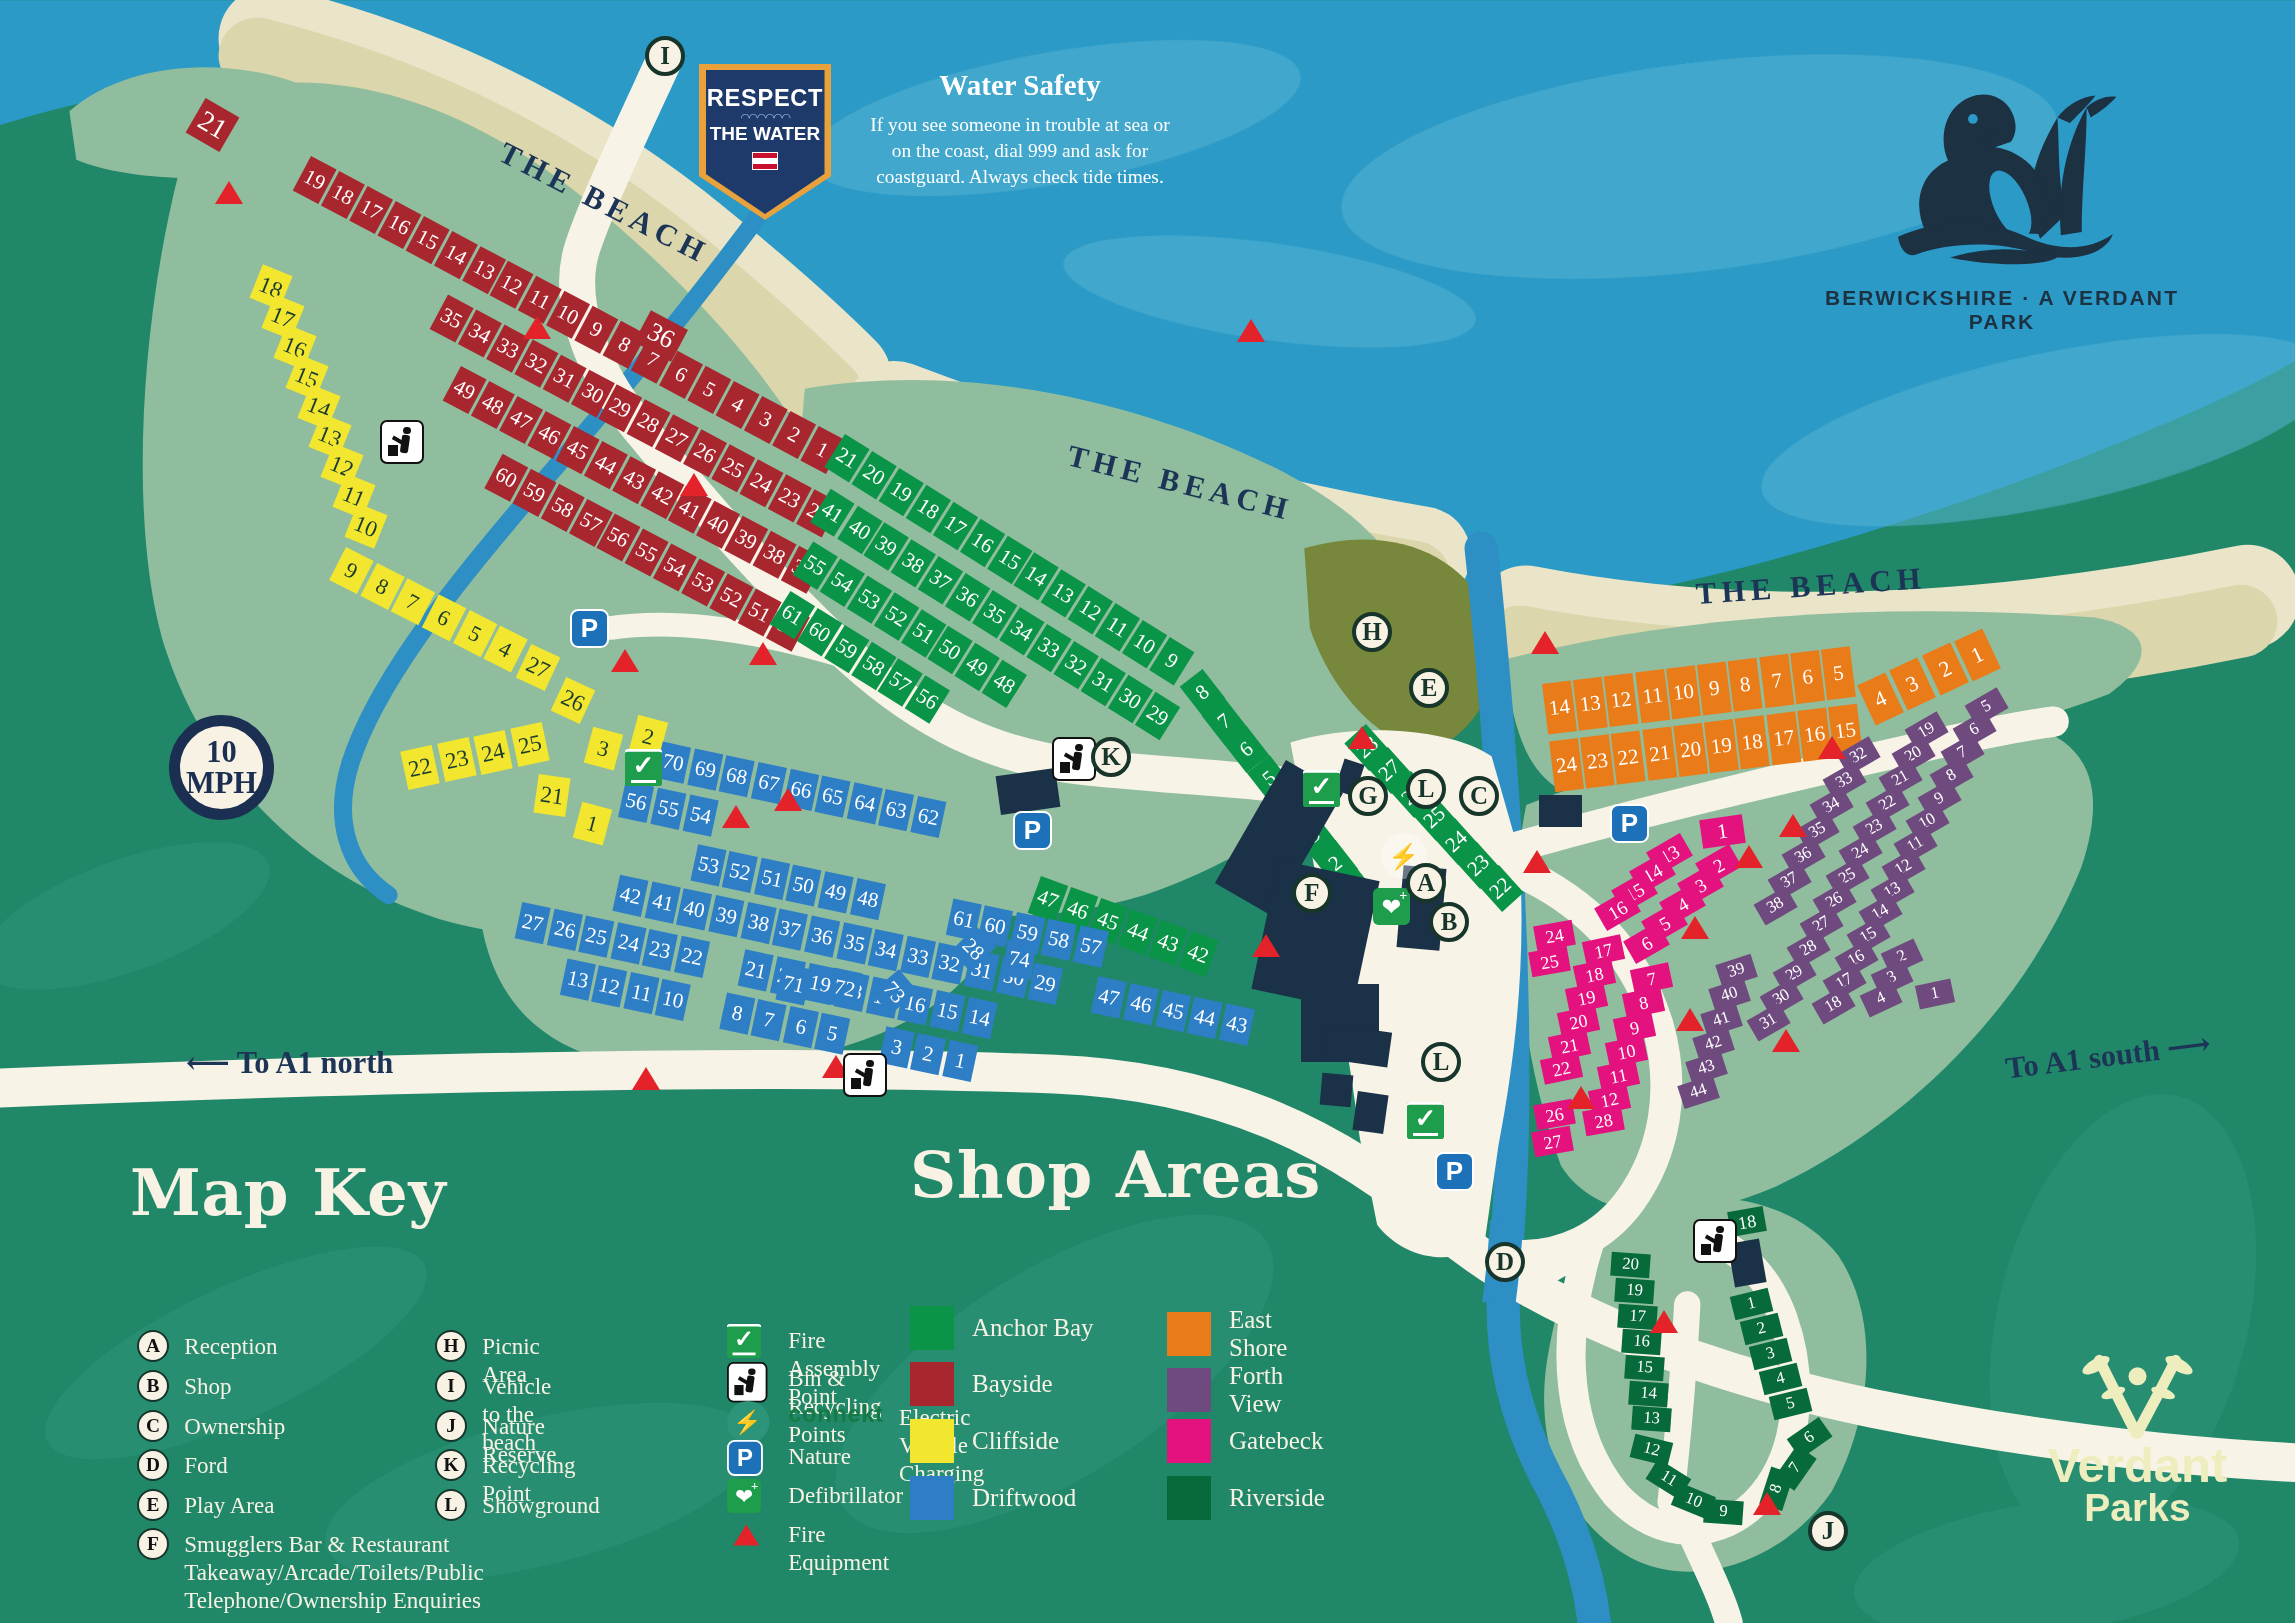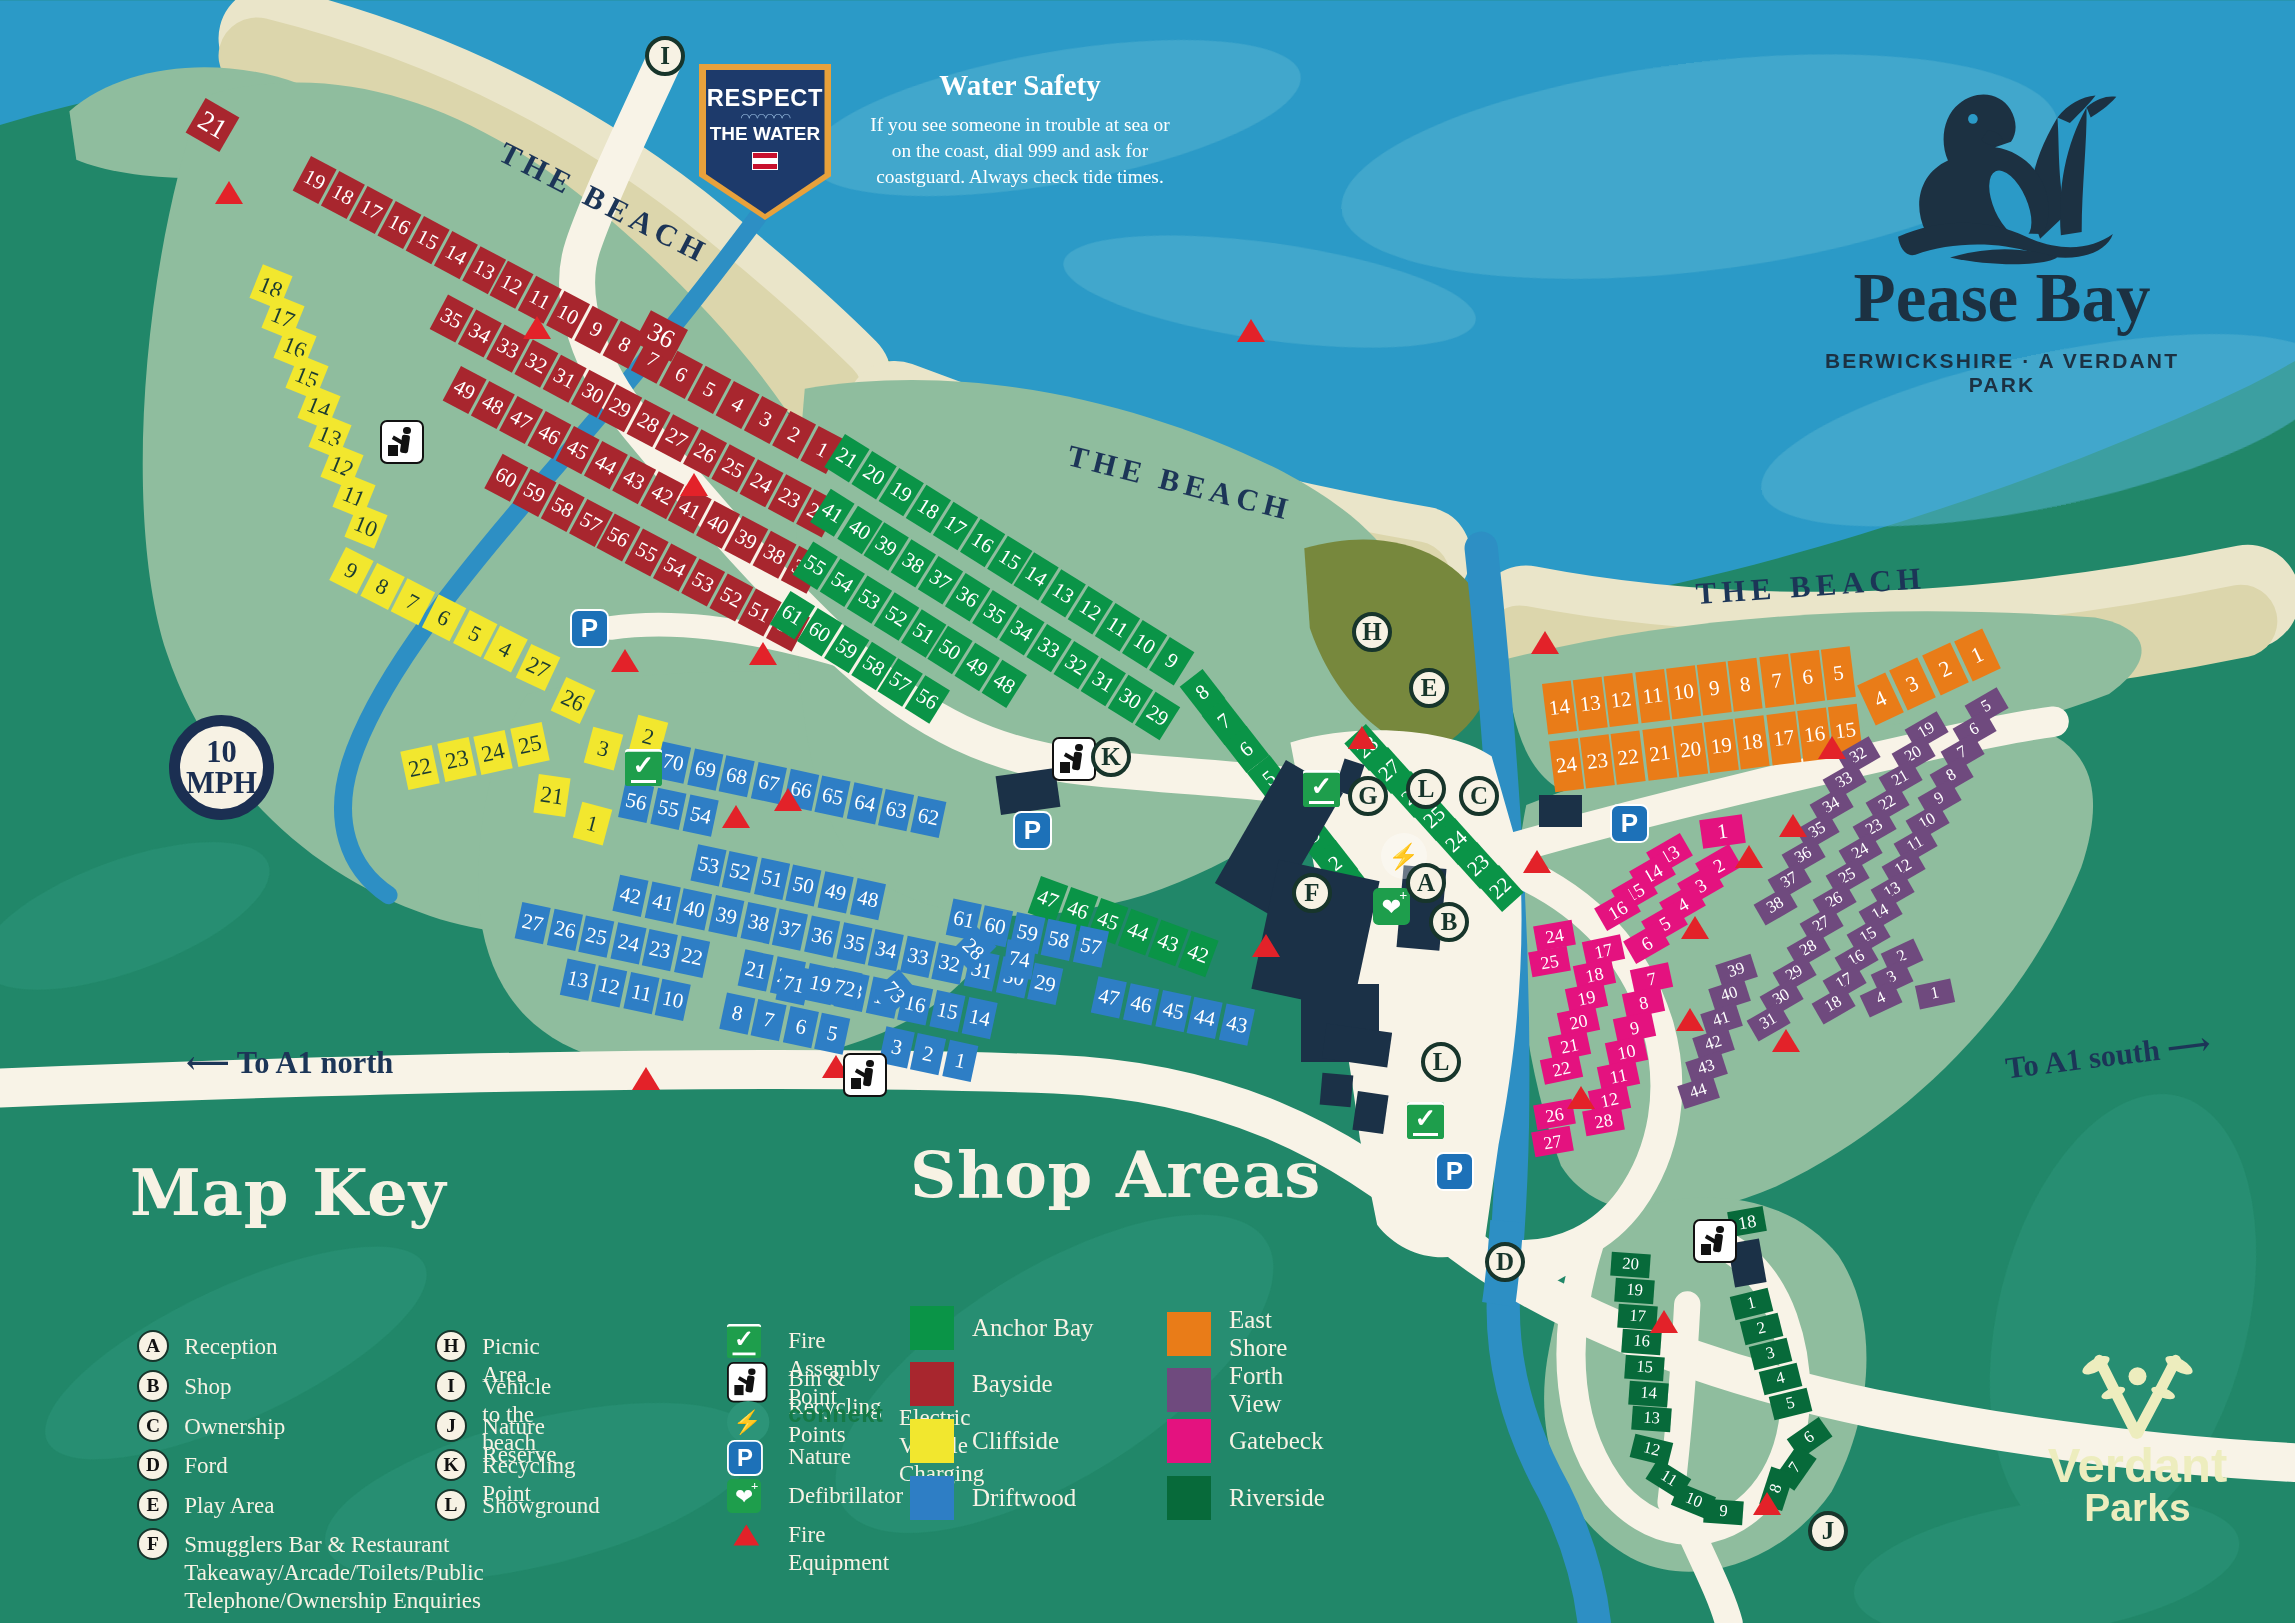--- a/index.html
+++ b/index.html
@@ -176,21 +176,20 @@
         <path d="M250,60 C265,40 285,30 305,28 C292,45 280,55 268,68 Z"></path>
         <path d="M292,45 C308,32 322,28 335,30 C322,45 310,52 298,60 Z"></path>
         <path d="M60,225 C40,185 52,140 92,122 C80,95 85,58 108,40 C135,18 168,25 182,48 C192,65 192,82 183,95 L160,103 C195,108 222,132 233,165 C240,188 238,210 230,228 Z"></path>
         <ellipse cx="182" cy="185" rx="24" ry="52" transform="rotate(-24 182 185)" fill="#2B9AC7"></ellipse>
         <circle cx="128" cy="62" r="7" fill="#2B9AC7"></circle>
         <path d="M150,78 Q175,84 170,98 Q152,104 140,92 Z"></path>
         <path d="M20,232 C80,205 150,205 205,232 C255,255 300,250 330,228 C320,258 270,272 215,255 C160,238 95,240 45,258 C32,262 22,248 20,232 Z"></path>
         <path d="M95,262 C150,245 205,247 250,262 C230,274 160,276 95,262 Z"></path>
       </g>
     </svg>
-    <div class="nm">Pease Bay</div>
     <div class="sub">BERWICKSHIRE · A VERDANT PARK</div>
   </div>
 
   <div id="verdant-logo">
     <svg width="125" height="90" viewBox="0 0 180 130">
       <g fill="none" stroke="#EDEDBE" stroke-width="16" stroke-linecap="round">
         <path d="M35,15 C55,55 75,95 88,120"></path>
         <path d="M145,15 C125,55 103,95 90,120"></path>
       </g>
       <g fill="#EDEDBE">

